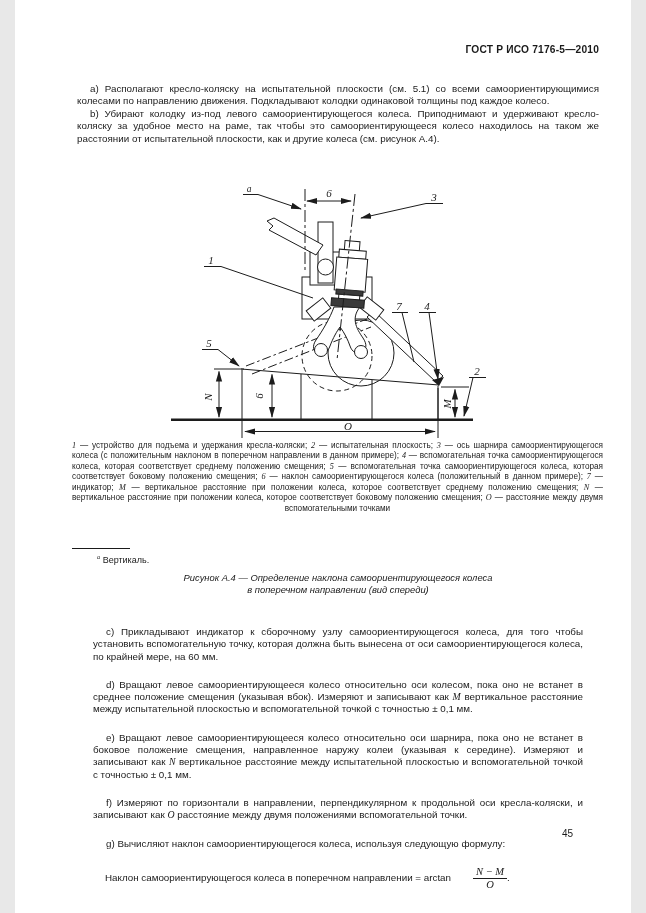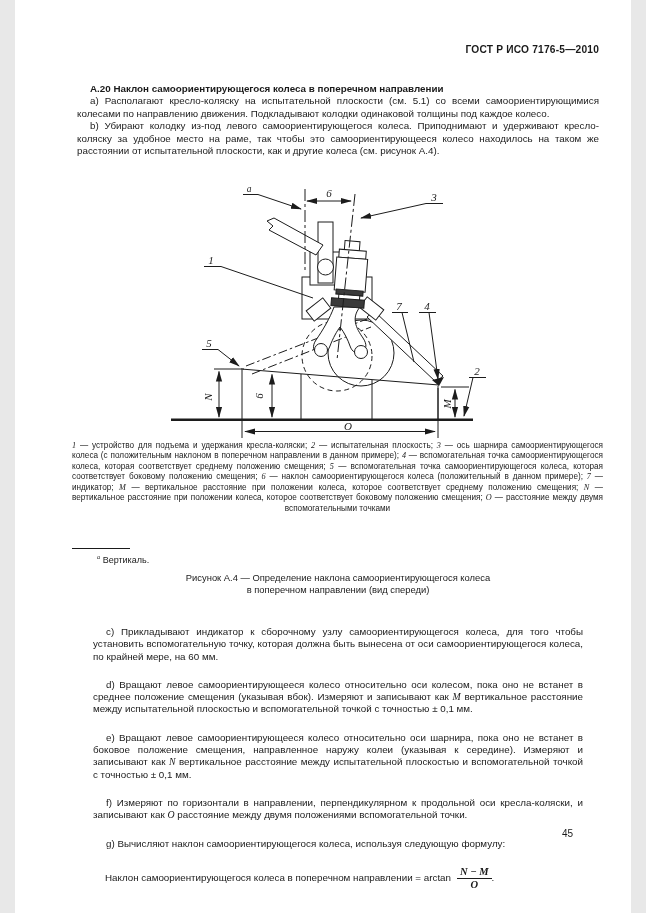--- a/index.html
+++ b/index.html
@@ -15,41 +15,40 @@
   .content p{margin:0;text-indent:13px;}
   .heading{font-weight:bold;}
   .figure-svg{position:absolute;left:150px;top:183px;}
   .caption{position:absolute;top:441px;left:57px;width:531px;
     font-size:8.2px;line-height:10.45px;text-align:justify;text-align-last:center;color:#222;}
   .seg-i{font-style:italic;font-family:"Liberation Serif",serif;}
   sup{font-size:.7em;}
   .footnote-rule{position:absolute;top:548px;left:57px;width:58px;height:0;border-top:1px solid #1a1a1a;}
   .footnote{position:absolute;top:553px;left:62px;width:522px;font-size:9px;padding-left:20px;box-sizing:border-box;}
   .fig-title{position:absolute;top:572px;left:62px;width:522px;text-align:center;
-    font-size:9.4px;line-height:12.2px;}
+    font-size:9.4px;line-height:12.2px;font-style:italic;}
   .lower{position:absolute;top:610px;left:62px;width:522px;
     font-size:9.8px;line-height:12.3px;text-align:justify;}
   .lower p{margin:16px;text-indent:13px;}
   .lower p.note{font-size:9.3px;line-height:11.4px;margin:4px 0 9px;}
   .formula-row{display:flex;align-items:center;margin:4px 0 0 28px;text-align:left;}
-  .frac{display:inline-flex;flex-direction:column;align-items:center;margin-left:6px;line-height:1.15;font-weight:bold;}
+  .frac{display:inline-flex;flex-direction:column;align-items:center;margin-left:22px;line-height:1.15;}
   .frac .num{padding:0 3px;border-bottom:1px solid #1c1c1c;}
   .math{font-family:"Liberation Serif",serif;font-style:italic;font-size:10.5px;}
   .pagenum{position:absolute;top:828px;right:58px;font-size:10px;margin-left:30px;}
   svg text{font-family:"Liberation Serif",serif;}
 </style>
 </head>
 <body>
 
 <div class="page">
 
   <div class="header">ГОСТ Р ИСО 7176-5—2010</div>
 
   <div class="content">
-    <p class="heading">А.20 Наклон самоориентирующегося колеса в поперечном направлении</p>
     <p><span>а) Располагают кресло-коляску на испытательной плоскости (см. 5.1) со всеми самоориентирующимися колесами по направлению движения. Подкладывают колодки одинаковой толщины под каждое колесо.</span></p>
     <p><span>b) Убирают колодку из-под левого самоориентирующегося колеса. Приподнимают и удерживают кресло-коляску за удобное место на раме, так чтобы это самоориентирующееся колесо находилось на таком же расстоянии от испытательной плоскости, как и другие колеса (см. рисунок А.4).</span></p>
   </div>
 
   <svg class="figure-svg" width="370" height="258" viewBox="150 183 370 258" xmlns="http://www.w3.org/2000/svg">
     <defs>
       <marker id="arr" viewBox="0 0 12 8" refX="11" refY="4" markerWidth="11" markerHeight="8" orient="auto-start-reverse">
         <path d="M0,0.6 L12,4 L0,7.4 Z" fill="#1c1c1c"></path>
       </marker>
     </defs>

